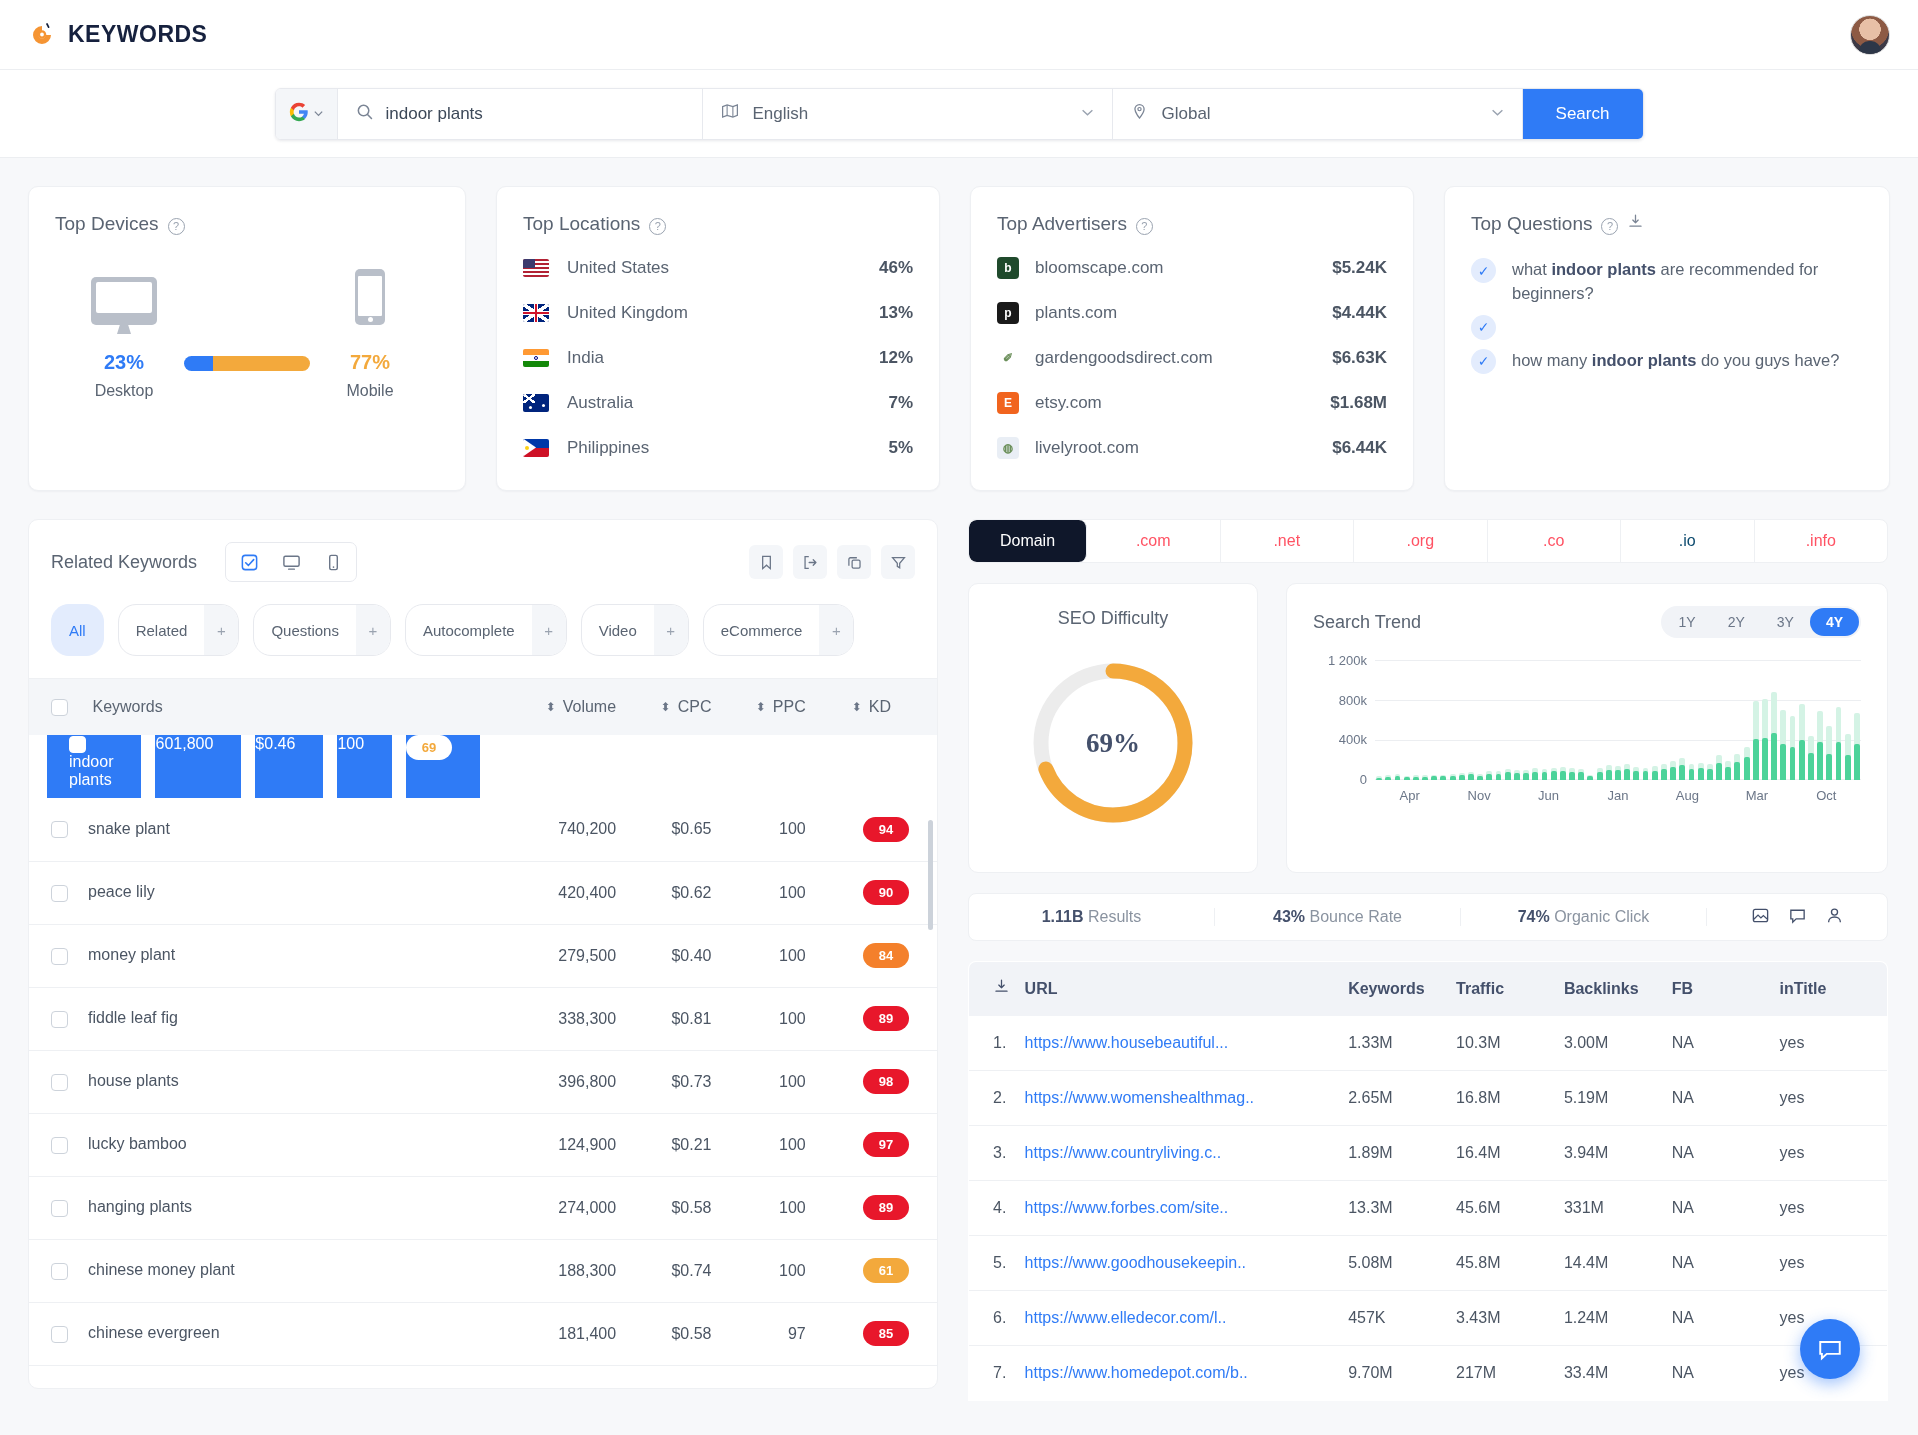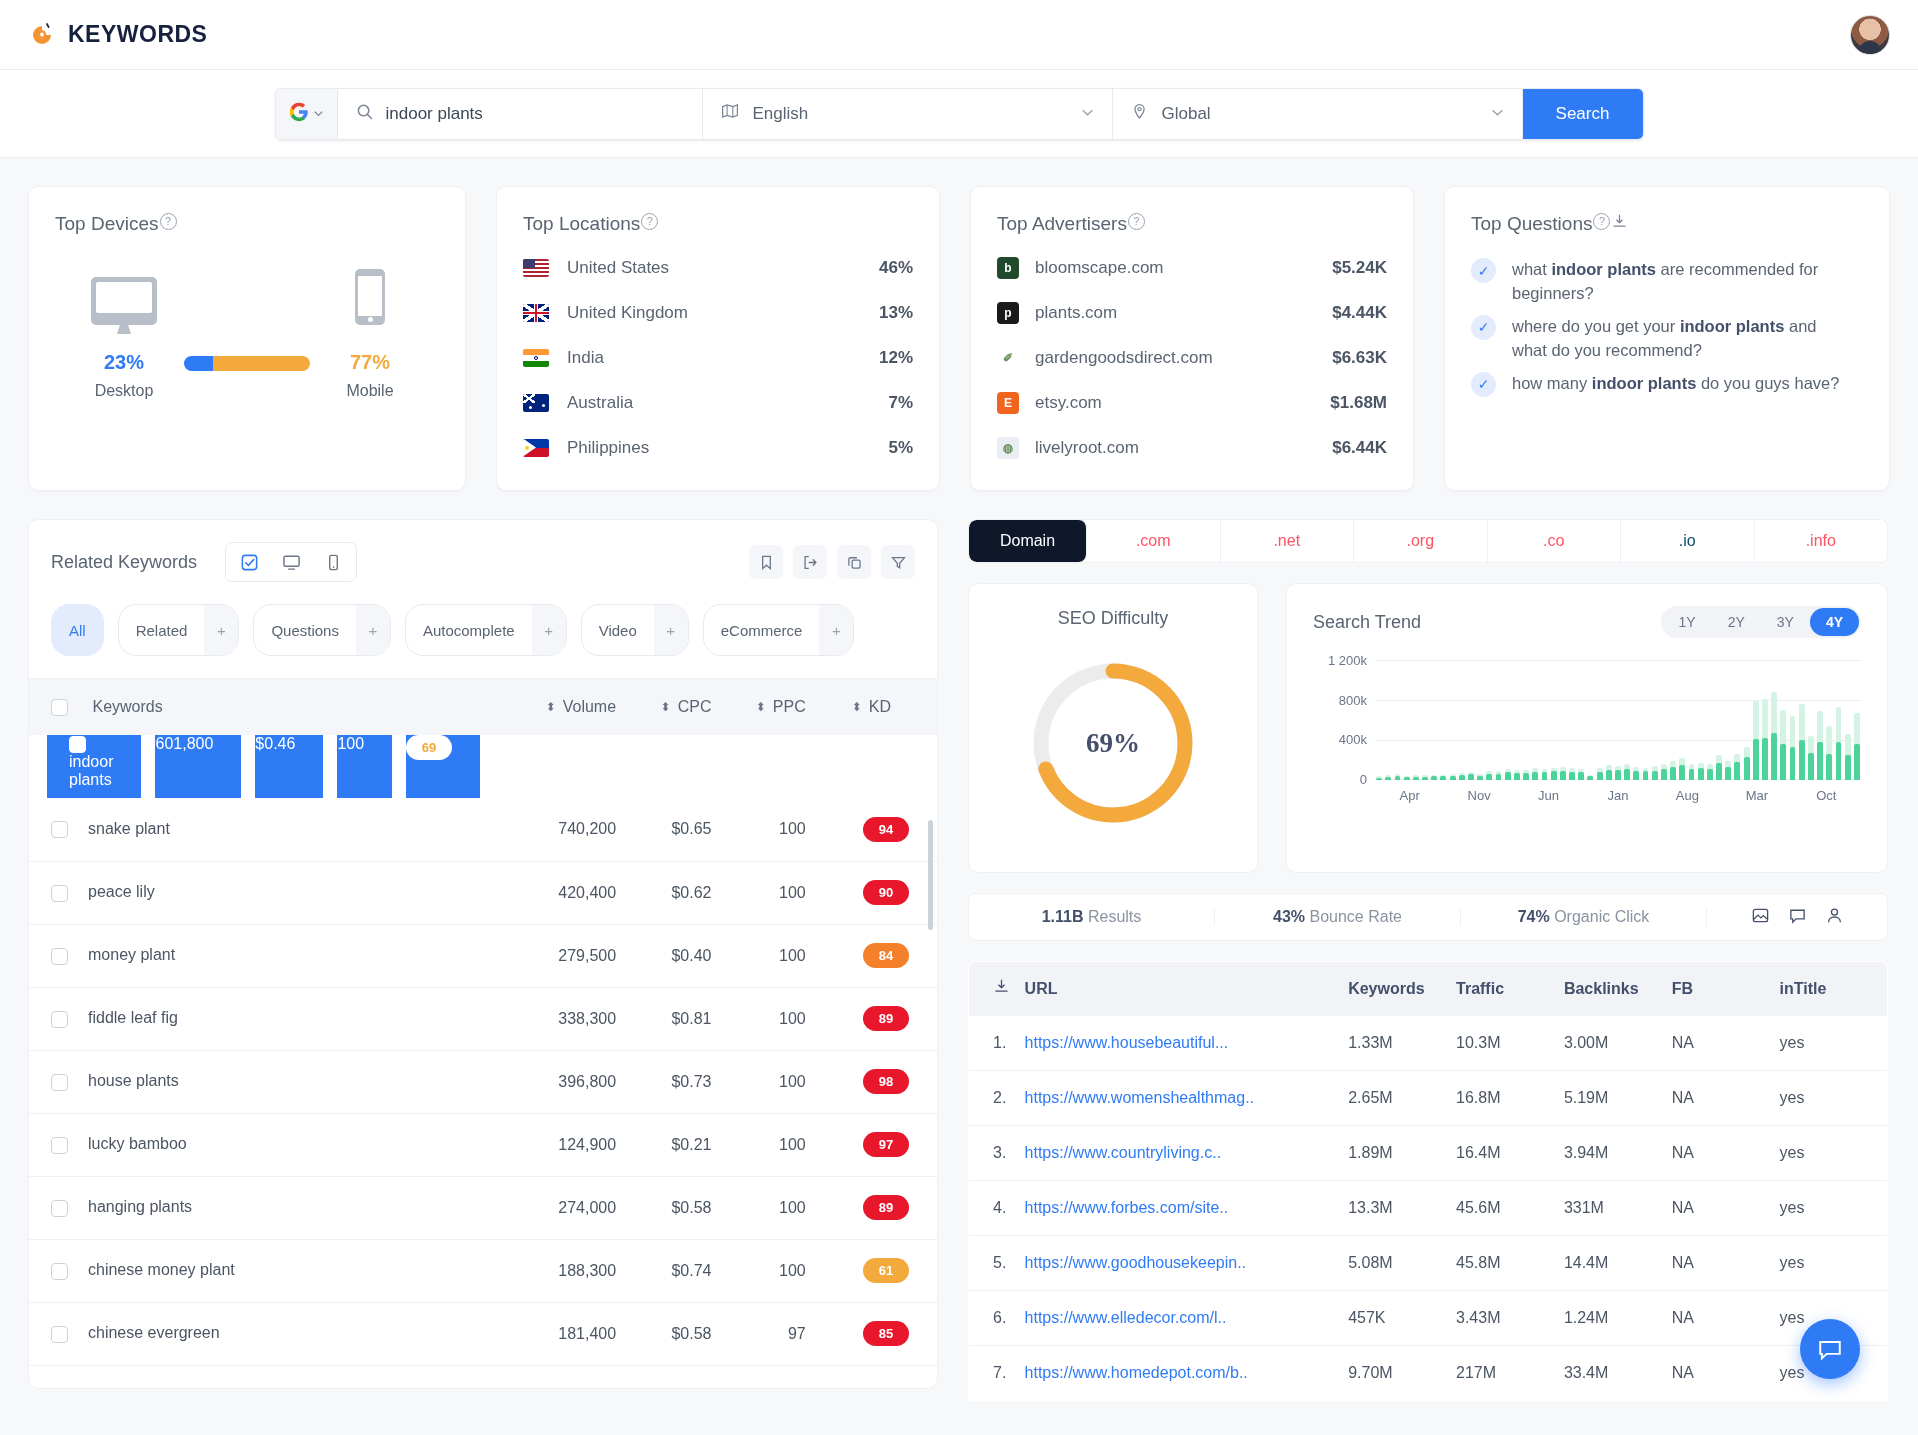--- a/index.html
+++ b/index.html
@@ -48,21 +48,21 @@
 
   
   .cardrow { display:flex; gap:30px; padding:28px 28px 0 28px; }
   .card { background:#fff; border-radius:10px; border:1px solid #eef0f3;
           box-shadow:0 1px 2px rgba(20,30,60,.04); }
   .c1 { width:440px; height:305px; }
   .c2 { width:446px; height:305px; }
   .c3 { width:446px; height:305px; }
   .c4 { width:448px; height:305px; }
   .cardtitle { font-size:19px; color:#5a6472; padding:26px 26px 0 26px; display:flex;
-               align-items:flex-start; gap:1px; }
+               align-items:flex-end; gap:9px; }
   .qmark { width:17px; height:17px; border:1.6px solid #9aa3b0; border-radius:50%;
            font-size:11px; line-height:14px; text-align:center; color:#9aa3b0; display:inline-block; }
 
   
   .devices { display:flex; align-items:flex-end; justify-content:space-around; padding:34px 42px 0 42px; }
   .dev { text-align:center; width:92px; }
   .monitor { width:66px; height:48px; border-radius:5px; background:#b9bfc9; margin:0 auto;
              position:relative; }
   .monitor::before{content:"";position:absolute;left:5px;top:5px;right:5px;bottom:12px;background:#fff;border-radius:2px;}
   .monitor::after{content:"";position:absolute;left:26px;top:48px;width:14px;height:9px;background:#b9bfc9;
@@ -393,21 +393,20 @@
           </svg>
       </span>
     </div>
     <div id="q-list" style="margin-top:14px">
         <div class="qrow">
           <span class="qcheck">✓</span>
           <span class="qtext">what <b>indoor plants</b> are recommended for beginners?</span>
         </div>
         <div class="qrow">
           <span class="qcheck">✓</span>
-          <span class="qtext">where do you get your <b>indoor plants</b> and what do you recommend?</span>
         </div>
         <div class="qrow">
           <span class="qcheck">✓</span>
           <span class="qtext">how many <b>indoor plants</b> do you guys have?</span>
         </div>
       </div>
   </div>
 </div>
 
 <div class="bottom">

